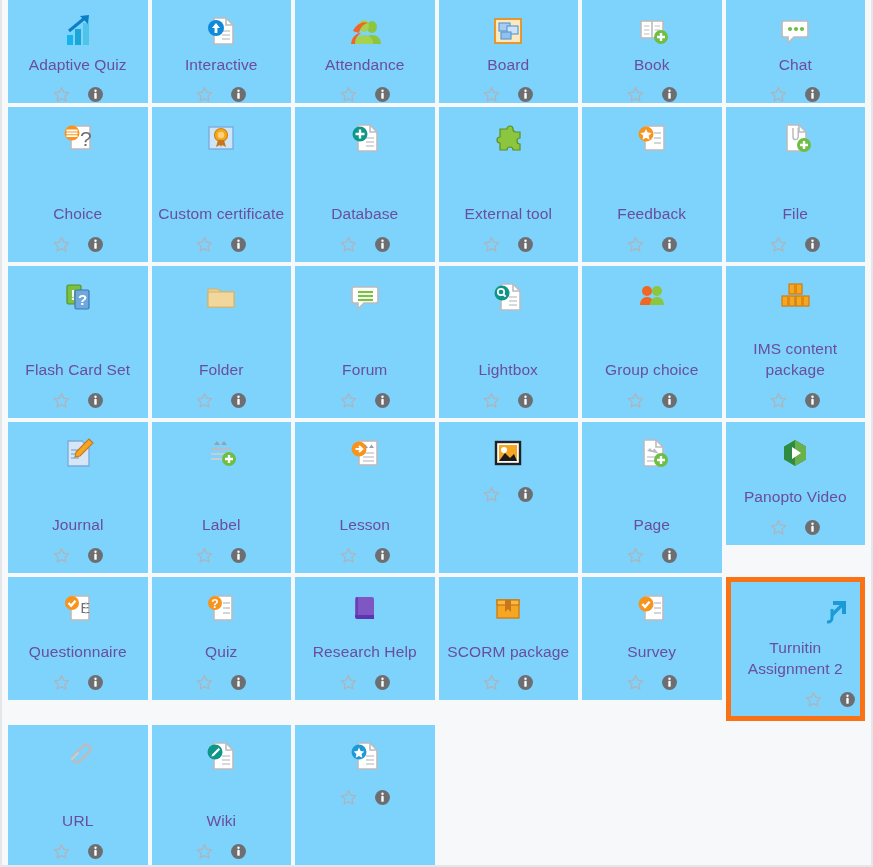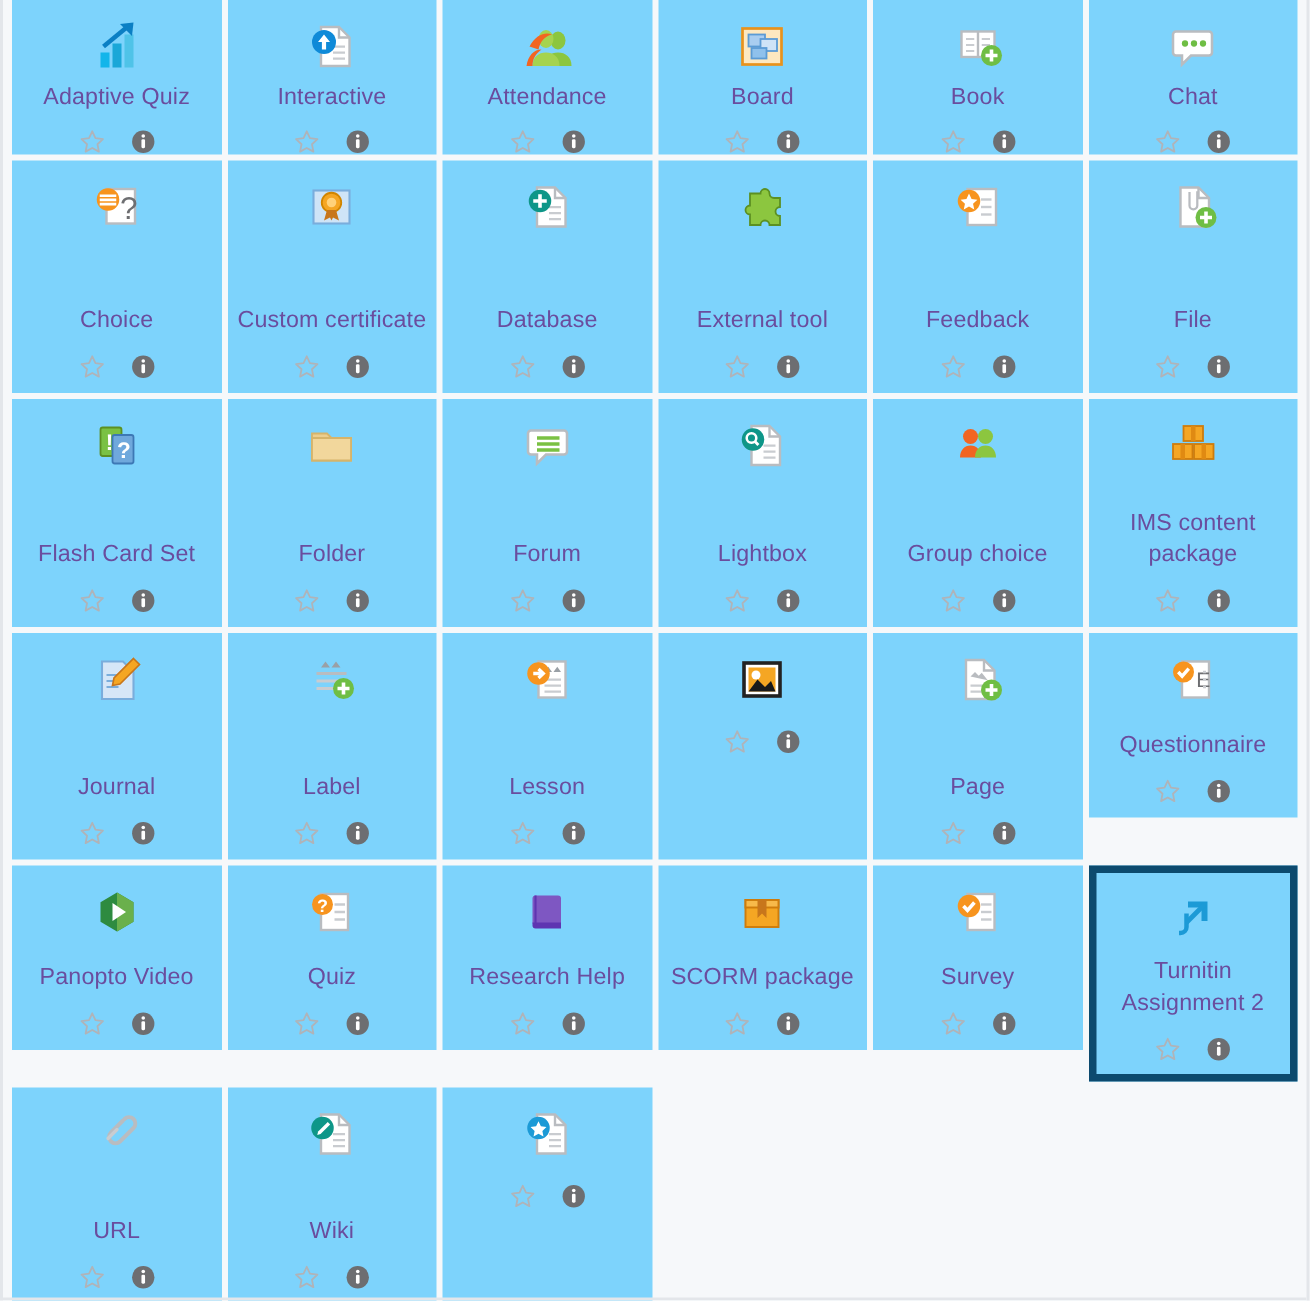--- a/index.html
+++ b/index.html
@@ -46,22 +46,23 @@
     border: 1px solid transparent;
   }
   .tile.r1 { height: 103px; }
   .tile.r2 { height: 155px; }
   .tile.r3 { height: 152px; }
   .tile.r4 { height: 151px; }
   .tile.r5 { height: 123px; }
   .tile.r6 { height: 144px; }
 
   .tile.highlighted {
-    border: 5px solid #0c4a6e;
+    border: 5px solid #f97316;
     z-index: 5;
+    align-items: flex-end;
   }
   .tile.empty {
     background: transparent;
   }
 
   .tile-icon {
     height: 44px;
     display: flex;
     align-items: center;
     justify-content: center;
@@ -717,20 +718,44 @@
   <circle cx="12" cy="12" r="10.5" fill="#6d6e71"></circle>
   <circle cx="12" cy="6.6" r="1.7" fill="#fff"></circle>
   <rect x="10.3" y="9.6" width="3.4" height="8.4" rx="1.2" fill="#fff"></rect>
 </svg>
           </span>
         </div>
       </div>
       <div class="tile r5">
         <div class="tile-icon">
           <svg width="40" height="40" viewBox="0 0 40 40">
+    <path d="M20 7 l11 6.5 v13 L20 33 L9 26.5 v-13 z" fill="#2e8b40"></path>
+    <path d="M20 7 l11 6.5 v13 L20 33 z" fill="#6ab04c"></path>
+    <path d="M17 14 l9 6 -9 6 z" fill="#fff"></path>
+  </svg>
+        </div>
+        <div class="tile-label">Panopto Video</div>
+        <div class="tile-actions">
+          <span class="star-btn" title="Add to favourites">
+            <svg width="19" height="19" viewBox="0 0 24 24">
+  <path d="M12 3.2 l2.7 5.8 6.3 .8 -4.6 4.3 1.2 6.2 -5.6 -3.1 -5.6 3.1 1.2 -6.2 -4.6 -4.3 6.3 -.8 z" fill="none" stroke="#b0b3b8" stroke-width="1.5" stroke-linejoin="round"></path>
+</svg>
+          </span>
+          <span class="info-btn" title="Help with this activity">
+            <svg width="17" height="17" viewBox="0 0 24 24">
+  <circle cx="12" cy="12" r="10.5" fill="#6d6e71"></circle>
+  <circle cx="12" cy="6.6" r="1.7" fill="#fff"></circle>
+  <rect x="10.3" y="9.6" width="3.4" height="8.4" rx="1.2" fill="#fff"></rect>
+</svg>
+          </span>
+        </div>
+      </div>
+      <div class="tile r5">
+        <div class="tile-icon">
+          <svg width="40" height="40" viewBox="0 0 40 40">
     <rect x="13" y="8" width="18" height="24" fill="#fff" stroke="#b9bcc0" stroke-width="1.6"></rect>
     <text x="22.5" y="25" font-family="Liberation Sans, sans-serif" font-size="14" fill="#6d6e71">E</text>
     <line x1="27" y1="15" x2="29" y2="15" stroke="#c9ccd0" stroke-width="1.6"></line>
     <line x1="27" y1="20" x2="29" y2="20" stroke="#c9ccd0" stroke-width="1.6"></line>
     <line x1="27" y1="25" x2="29" y2="25" stroke="#c9ccd0" stroke-width="1.6"></line>
     <circle cx="14" cy="15" r="7" fill="#f7941e"></circle>
     <path d="M10.5 15 l2.6 2.8 4.4 -5" stroke="#fff" stroke-width="2.3" fill="none"></path>
   </svg>
         </div>
         <div class="tile-label">Questionnaire</div>
@@ -745,44 +770,20 @@
   <circle cx="12" cy="12" r="10.5" fill="#6d6e71"></circle>
   <circle cx="12" cy="6.6" r="1.7" fill="#fff"></circle>
   <rect x="10.3" y="9.6" width="3.4" height="8.4" rx="1.2" fill="#fff"></rect>
 </svg>
           </span>
         </div>
       </div>
       <div class="tile r5">
         <div class="tile-icon">
           <svg width="40" height="40" viewBox="0 0 40 40">
-    <path d="M20 7 l11 6.5 v13 L20 33 L9 26.5 v-13 z" fill="#2e8b40"></path>
-    <path d="M20 7 l11 6.5 v13 L20 33 z" fill="#6ab04c"></path>
-    <path d="M17 14 l9 6 -9 6 z" fill="#fff"></path>
-  </svg>
-        </div>
-        <div class="tile-label">Panopto Video</div>
-        <div class="tile-actions">
-          <span class="star-btn" title="Add to favourites">
-            <svg width="19" height="19" viewBox="0 0 24 24">
-  <path d="M12 3.2 l2.7 5.8 6.3 .8 -4.6 4.3 1.2 6.2 -5.6 -3.1 -5.6 3.1 1.2 -6.2 -4.6 -4.3 6.3 -.8 z" fill="none" stroke="#b0b3b8" stroke-width="1.5" stroke-linejoin="round"></path>
-</svg>
-          </span>
-          <span class="info-btn" title="Help with this activity">
-            <svg width="17" height="17" viewBox="0 0 24 24">
-  <circle cx="12" cy="12" r="10.5" fill="#6d6e71"></circle>
-  <circle cx="12" cy="6.6" r="1.7" fill="#fff"></circle>
-  <rect x="10.3" y="9.6" width="3.4" height="8.4" rx="1.2" fill="#fff"></rect>
-</svg>
-          </span>
-        </div>
-      </div>
-      <div class="tile r5">
-        <div class="tile-icon">
-          <svg width="40" height="40" viewBox="0 0 40 40">
     <rect x="13" y="8" width="18" height="24" fill="#fff" stroke="#b9bcc0" stroke-width="1.6"></rect>
     <line x1="22" y1="15" x2="29" y2="15" stroke="#c9ccd0" stroke-width="1.6"></line>
     <line x1="22" y1="20" x2="29" y2="20" stroke="#c9ccd0" stroke-width="1.6"></line>
     <line x1="22" y1="25" x2="29" y2="25" stroke="#c9ccd0" stroke-width="1.6"></line>
     <circle cx="14" cy="15" r="7" fill="#f7941e"></circle>
     <text x="14" y="20" text-anchor="middle" font-family="Liberation Sans, sans-serif" font-size="12" font-weight="bold" fill="#fff">?</text>
   </svg>
         </div>
         <div class="tile-label">Quiz</div>
         <div class="tile-actions">

